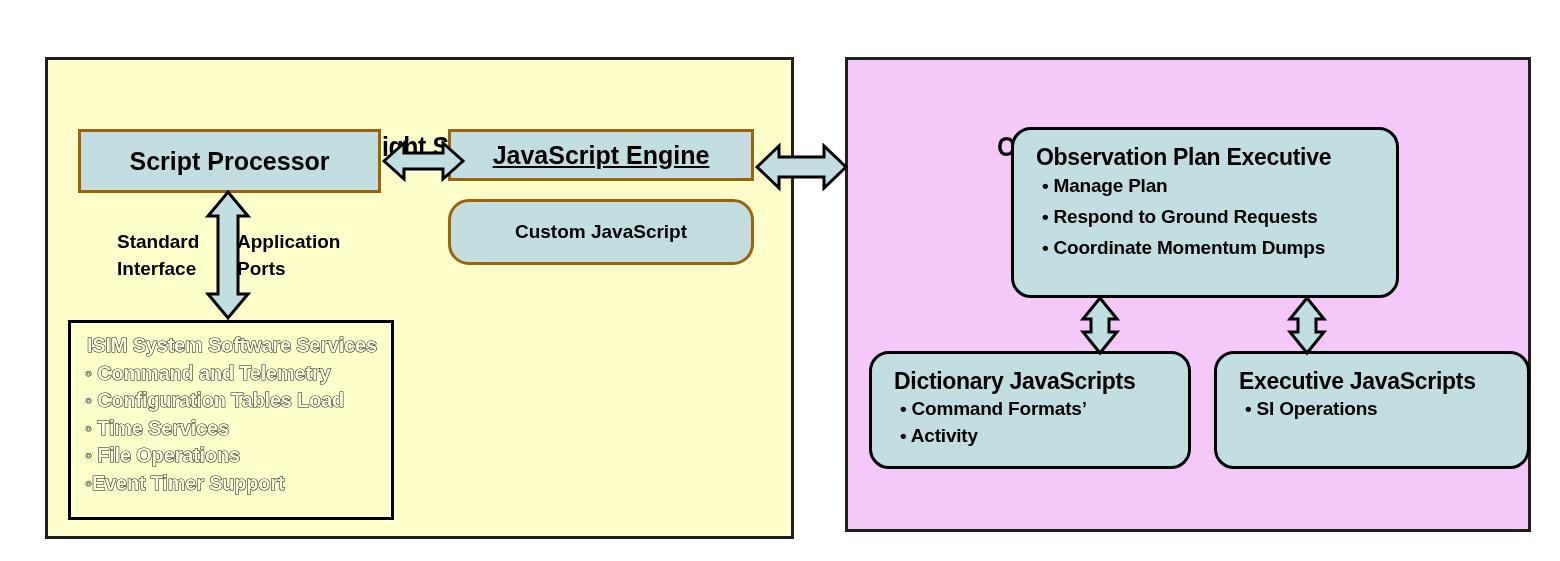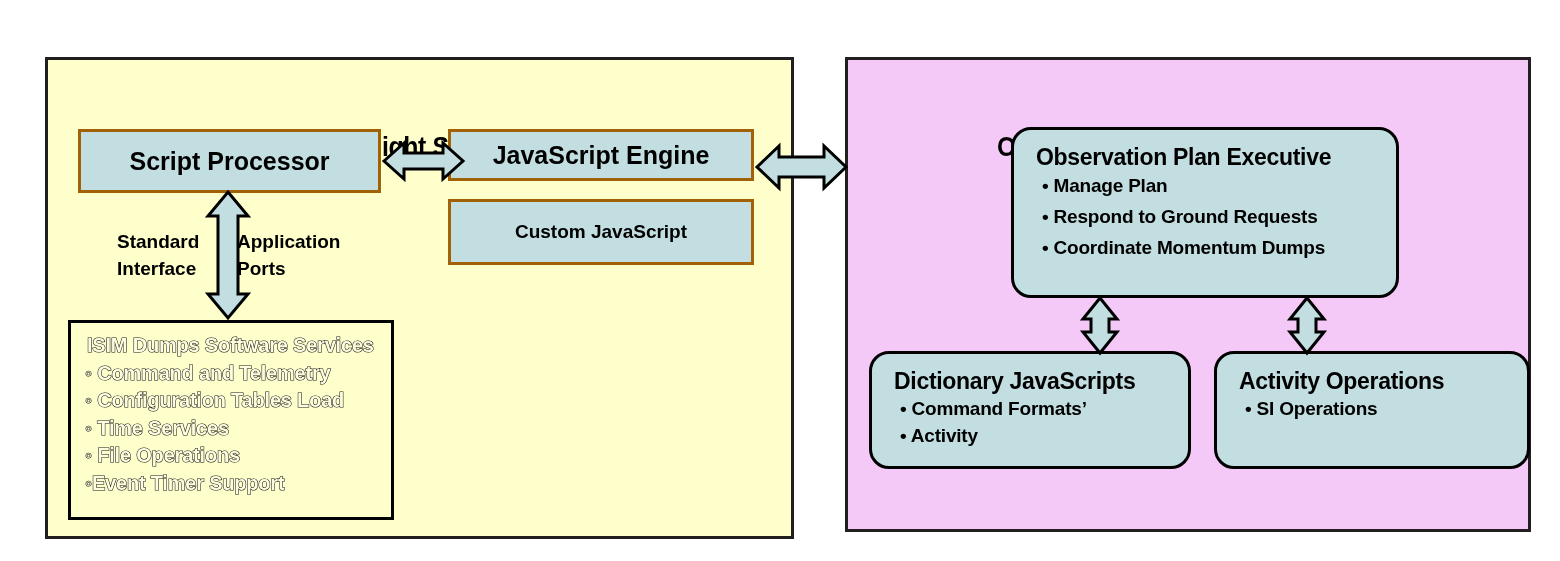--- a/index.html
+++ b/index.html
@@ -67,28 +67,30 @@
     left: 78px; top: 129px;
     width: 303px; height: 64px;
     font-size: 25px;
     font-stretch: condensed;
   }
   #js-engine {
     left: 448px; top: 129px;
     width: 306px; height: 52px;
     font-size: 25px;
     font-stretch: condensed;
+    text-decoration: underline;
   }
   #js-extensions {
     left: 448px; top: 199px;
     width: 306px; height: 66px;
     font-size: 19px;
     font-stretch: condensed;
     line-height: 1.18;
     text-align: center;
+    border-radius: 21px;
   }
 
   
   #services-box {
     position: absolute;
     left: 68px; top: 320px;
     width: 326px; height: 200px;
     background: transparent;
     border: 3px solid #000000;
     box-sizing: border-box;
@@ -191,21 +193,21 @@
     <div>Standard</div>
     <div>Interface</div>
   </div>
 
   <div class="iface-label" id="app-ports">
     <div>Application</div>
     <div>Ports</div>
   </div>
 
   <div id="services-box">
-    <div class="svc-title">ISIM Dumps Software Services</div>
+    <div class="svc-title">ISIM System Software Services</div>
     <div class="svc-item">◦ Command and Telemetry</div>
     <div class="svc-item">◦ Configuration Tables Load</div>
     <div class="svc-item">◦ Time Services</div>
     <div class="svc-item">◦ File Operations</div>
     <div class="svc-item">◦Event Timer Support</div>
   </div>
 
   <div class="panel" id="oss-panel">
     <div class="panel-title" id="oss-title">Operations Scripts System (OSS)</div>
   </div>
@@ -217,21 +219,21 @@
     <div class="rr-item">• Coordinate Momentum Dumps</div>
   </div>
 
   <div class="rrbox" id="dict-box">
     <div class="rr-title">Dictionary JavaScripts</div>
     <div class="rr-item">• Command Formats’</div>
     <div class="rr-item">• Activity</div>
   </div>
 
   <div class="rrbox" id="act-box">
-    <div class="rr-title">Activity Operations</div>
+    <div class="rr-title">Executive JavaScripts</div>
     <div class="rr-item">• SI Operations</div>
   </div>
 
   <svg id="arrows" viewBox="0 0 1560 561">
 
     <polygon class="arrow-shape" points="384,161 404,143 404,153 443,153 443,143 463,161 443,179 443,169 404,169 404,179"></polygon>
 
     <polygon class="arrow-shape" points="757,167 779,146 779,157 824,157 824,146 846,167 824,188 824,177 779,177 779,188"></polygon>
 
     <polygon class="arrow-shape" points="228,192 248,216 238,216 238,294 248,294 228,318 208,294 218,294 218,216 208,216"></polygon>

